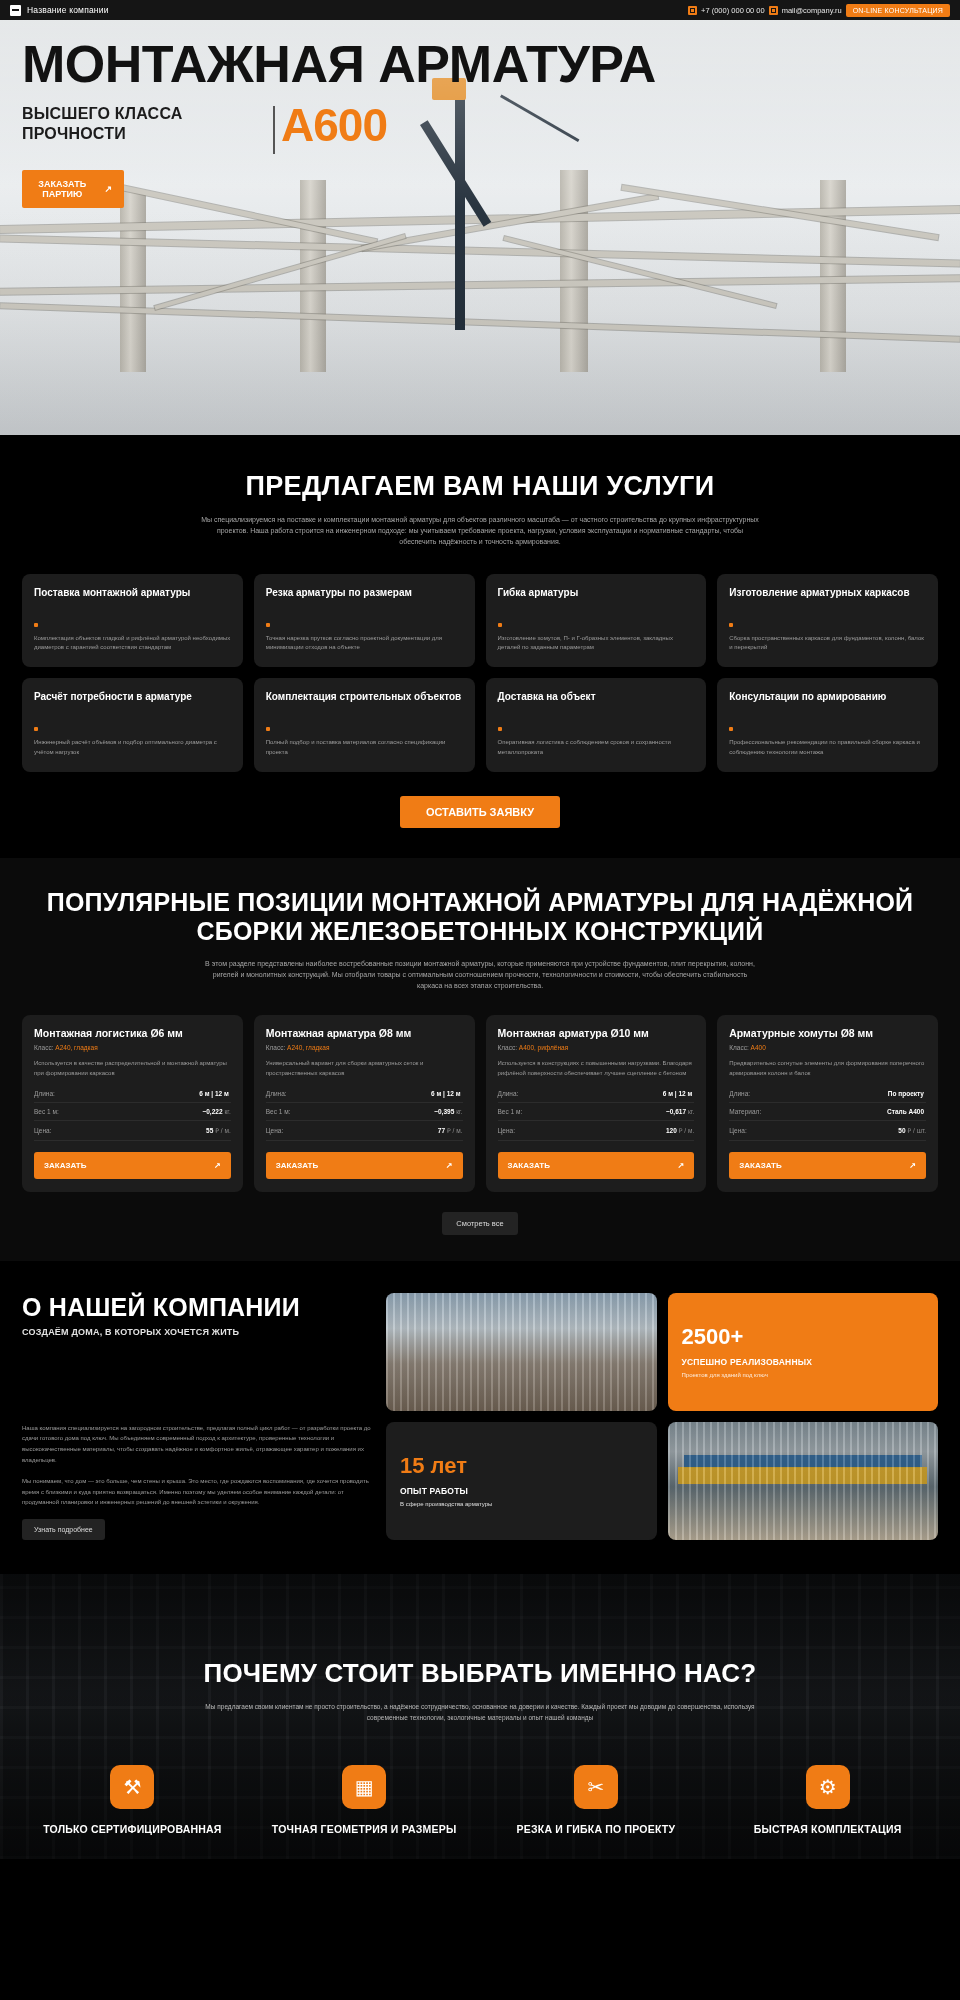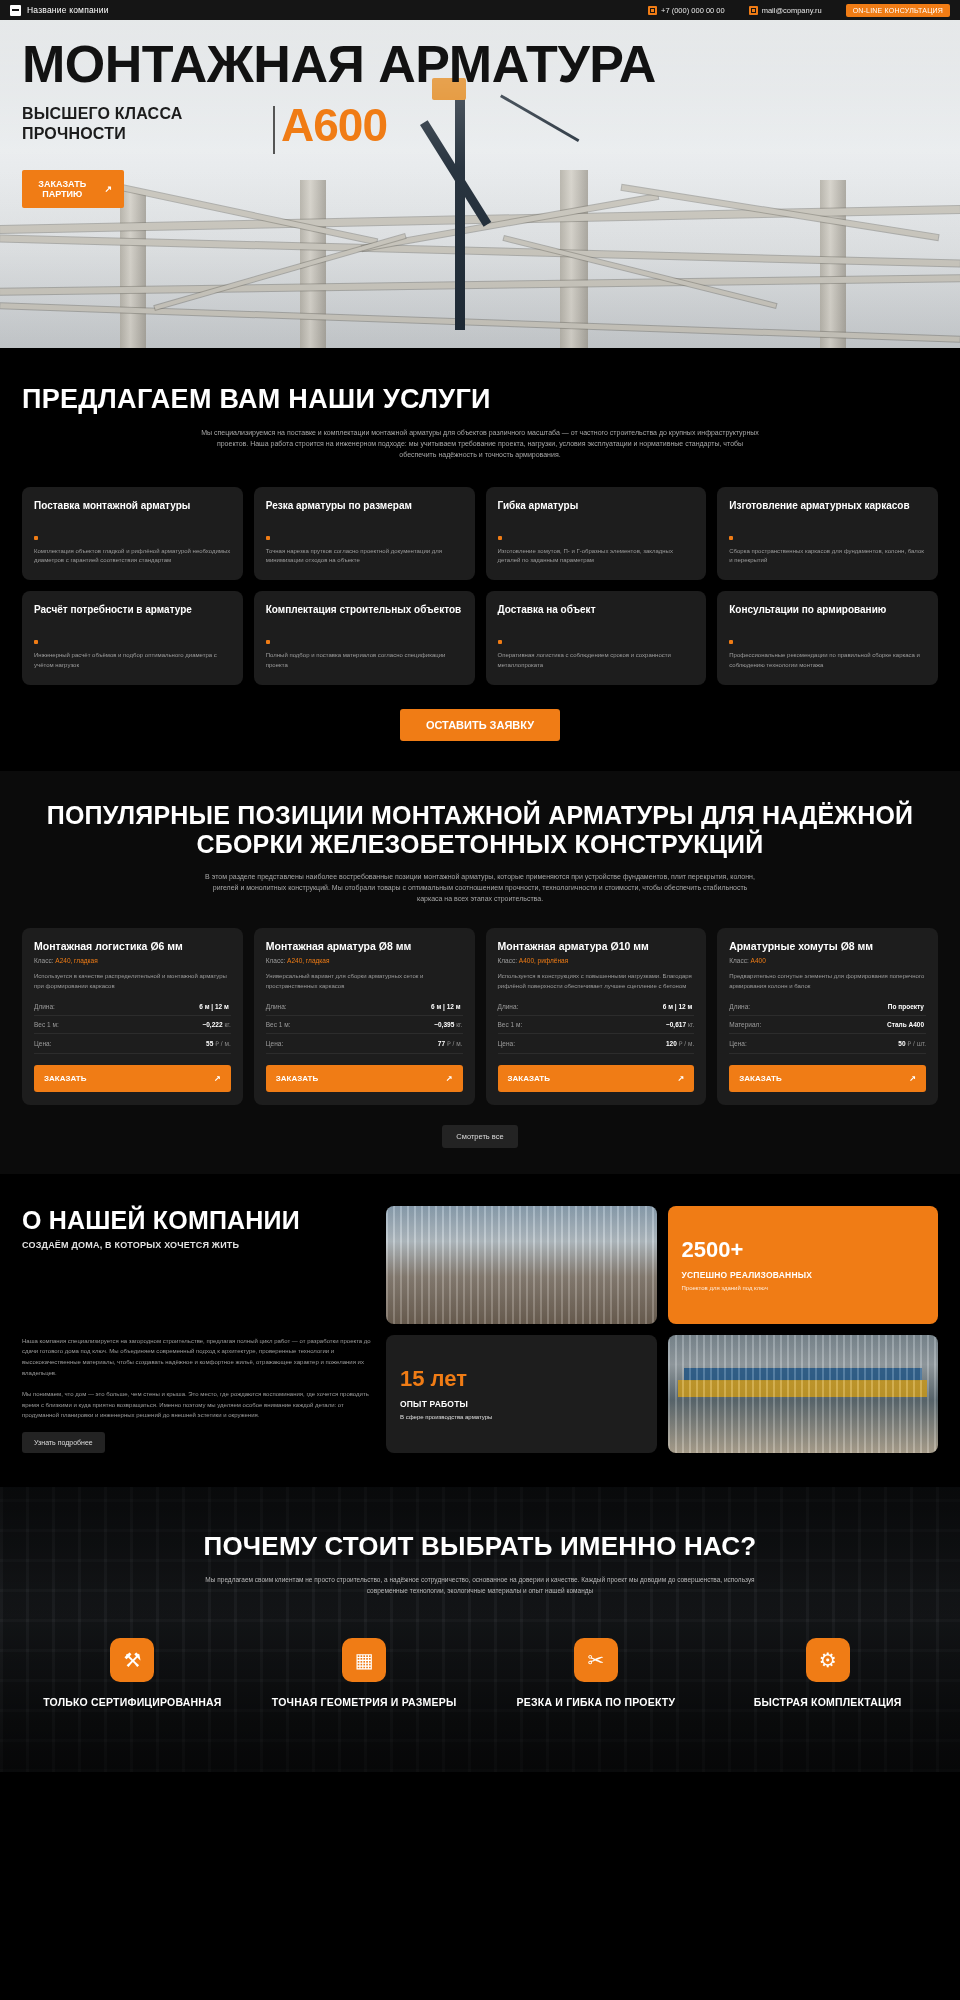--- a/index.html
+++ b/index.html
@@ -29,21 +29,21 @@
     position: relative;
   }
   .logo-mark::after {
     content: "";
     position: absolute;
     left: 2px; top: 4px;
     width: 7px; height: 2px;
     background: #151515;
   }
   .logo-text { font-size: 8.5px; letter-spacing: .2px; }
-  .topbar-right { display: flex; align-items: center; gap: 24px; font-size: 7.5px; }
+  .topbar-right { display: flex; align-items: center; gap: 4px; font-size: 7.5px; }
   .contact { display: flex; align-items: center; gap: 4px; color: #e6e6e6; }
   .mini-ico {
     width: 9px; height: 9px;
     background: #f07c15;
     border-radius: 1px;
     display: inline-block;
     position: relative;
   }
   .mini-ico.mail { background: #f07c15; }
   .mini-ico::after {
@@ -56,21 +56,21 @@
     color: #fff;
     font-size: 7px;
     padding: 3px 7px;
     border-radius: 2px;
     letter-spacing: .2px;
   }
 
   
   .hero {
     position: relative;
-    height: 328px;
+    height: 415px;
     overflow: hidden;
     background: linear-gradient(#cfd3d6, #e3e6e8 55%, #d2d6d9);
   }
   .hero-sky {
     position: absolute; inset: 0;
     background:
       linear-gradient(180deg, #d8dcde 0%, #e9ecee 40%, #dfe2e4 70%, #c9cdd0 100%);
   }
   
   .beam {
@@ -141,20 +141,21 @@
     border: none;
     border-radius: 2px;
     width: 102px;
     cursor: pointer;
   }
   .cta-orange .arrow { font-size: 9px; }
 
   
   .services { background: #000; padding: 36px 22px 30px; }
   .section-title {
+    text-align: center;
     font-size: 27px;
     font-weight: 700;
     letter-spacing: .3px;
   }
   .section-lead {
     max-width: 560px;
     margin: 12px auto 0;
     text-align: center;
     font-size: 7px;
     line-height: 1.6;
@@ -337,21 +338,21 @@
     background-image:
       repeating-linear-gradient(90deg, rgba(255,255,255,.05) 0 3px, rgba(0,0,0,.18) 3px 26px),
       repeating-linear-gradient(0deg, rgba(255,255,255,.04) 0 3px, rgba(0,0,0,.14) 3px 30px);
   }
   .why-bg::after {
     content: "";
     position: absolute; inset: 0;
     background: linear-gradient(180deg, rgba(0,0,0,.72) 0%, rgba(0,0,0,.55) 45%, rgba(0,0,0,.75) 100%);
   }
   .why-inner { position: relative; padding: 44px 22px 0; z-index: 3; }
-  .why-title { text-align: center; font-size: 26px; font-weight: 700; letter-spacing: .2px; }
+  .why-title { text-align: center; font-size: 26px; font-weight: 700; letter-spacing: .2px; margin-top: 40px; }
   .why-lead {
     max-width: 560px; margin: 12px auto 0;
     text-align: center; font-size: 6.5px; line-height: 1.7; color: #b8b8b8;
   }
   .why-grid {
     margin-top: 42px;
     display: grid; grid-template-columns: repeat(4, 1fr); gap: 11px;
     text-align: center;
   }
   .why-item { display: flex; flex-direction: column; align-items: center; }

